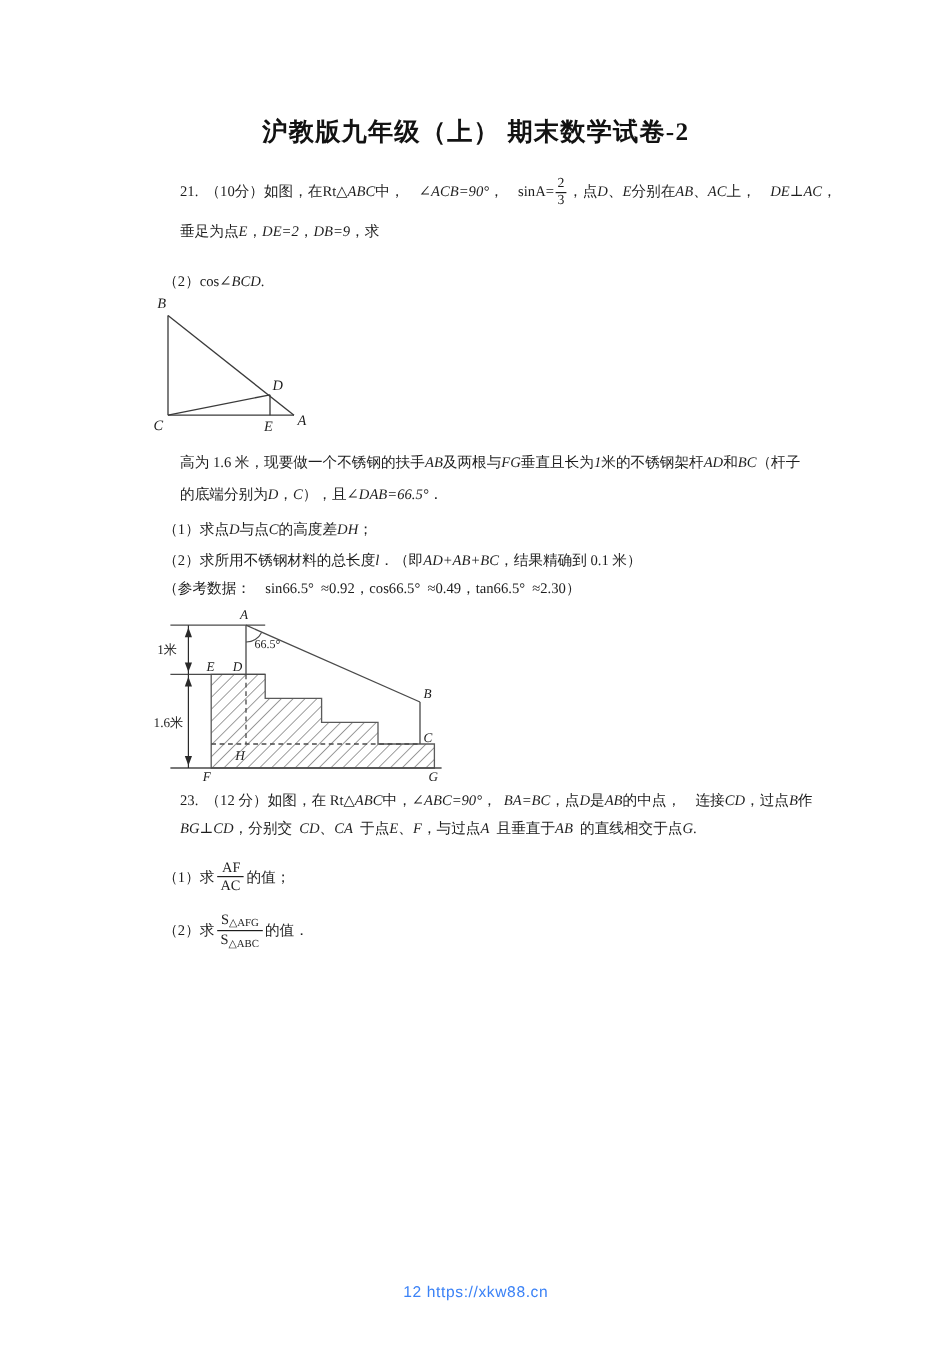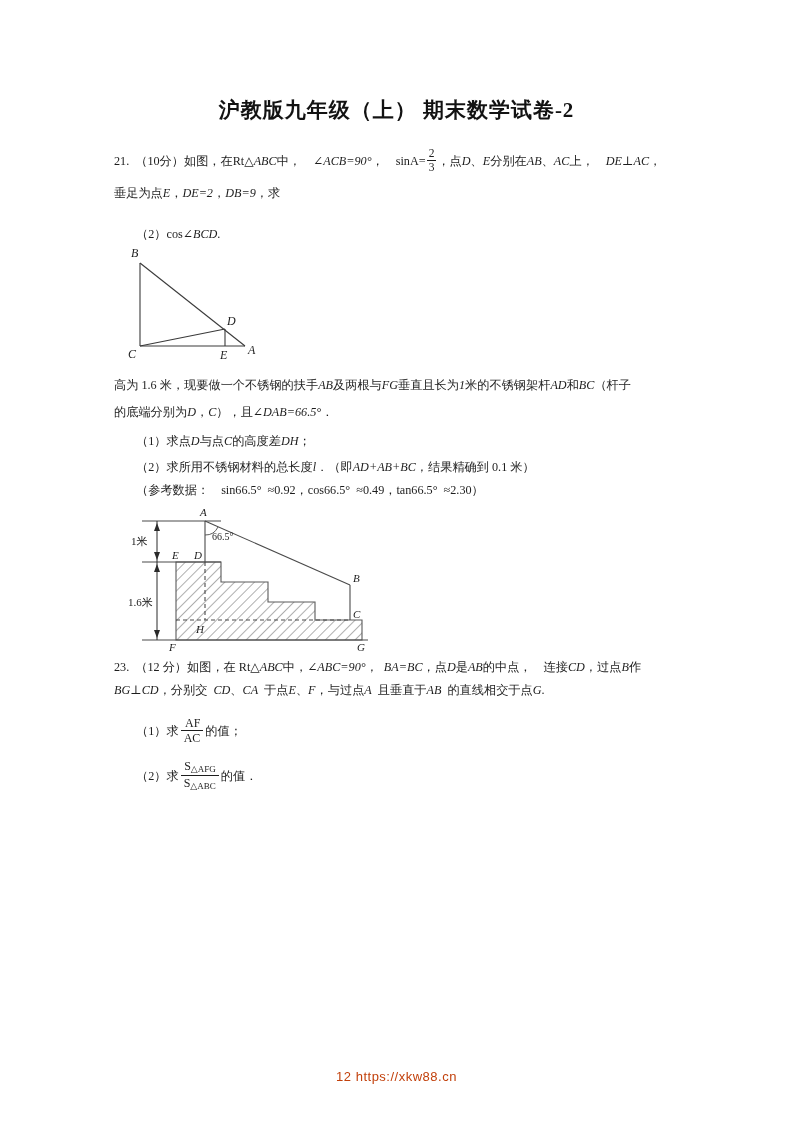--- a/index.html
+++ b/index.html
@@ -41,20 +41,21 @@
   .qblock {
     position: absolute;
     left: 114px;
     width: 578px;
     font-size: 12.2px;
     line-height: 1.75;
     color: #1d1d1d;
   }
   .qline {
     white-space: nowrap;
+    margin-left: 36px;
   }
 
   .qnum { font-family: "Liberation Serif", serif; }
   .it { font-style: italic; }
   .sp { display: inline-block; width: 12px; }
   .sp-s { display: inline-block; width: 6px; }
 
   .sub {
     margin-left: 22px;
   }
@@ -103,21 +104,21 @@
   }
 
   
   .footer {
     position: absolute;
     left: 0;
     top: 1069px;
     width: 793px;
     text-align: center;
     font-size: 13px;
-    color: #c2410c;
+    color: #3b82f6;
     font-family: "Liberation Sans", sans-serif;
     letter-spacing: 0.5px;
   }
 
   svg text {
     font-family: "Liberation Serif", "DejaVu Serif", serif;
     font-style: italic;
     fill: #1d1d1d;
   }
   svg text.up { font-style: normal; }

